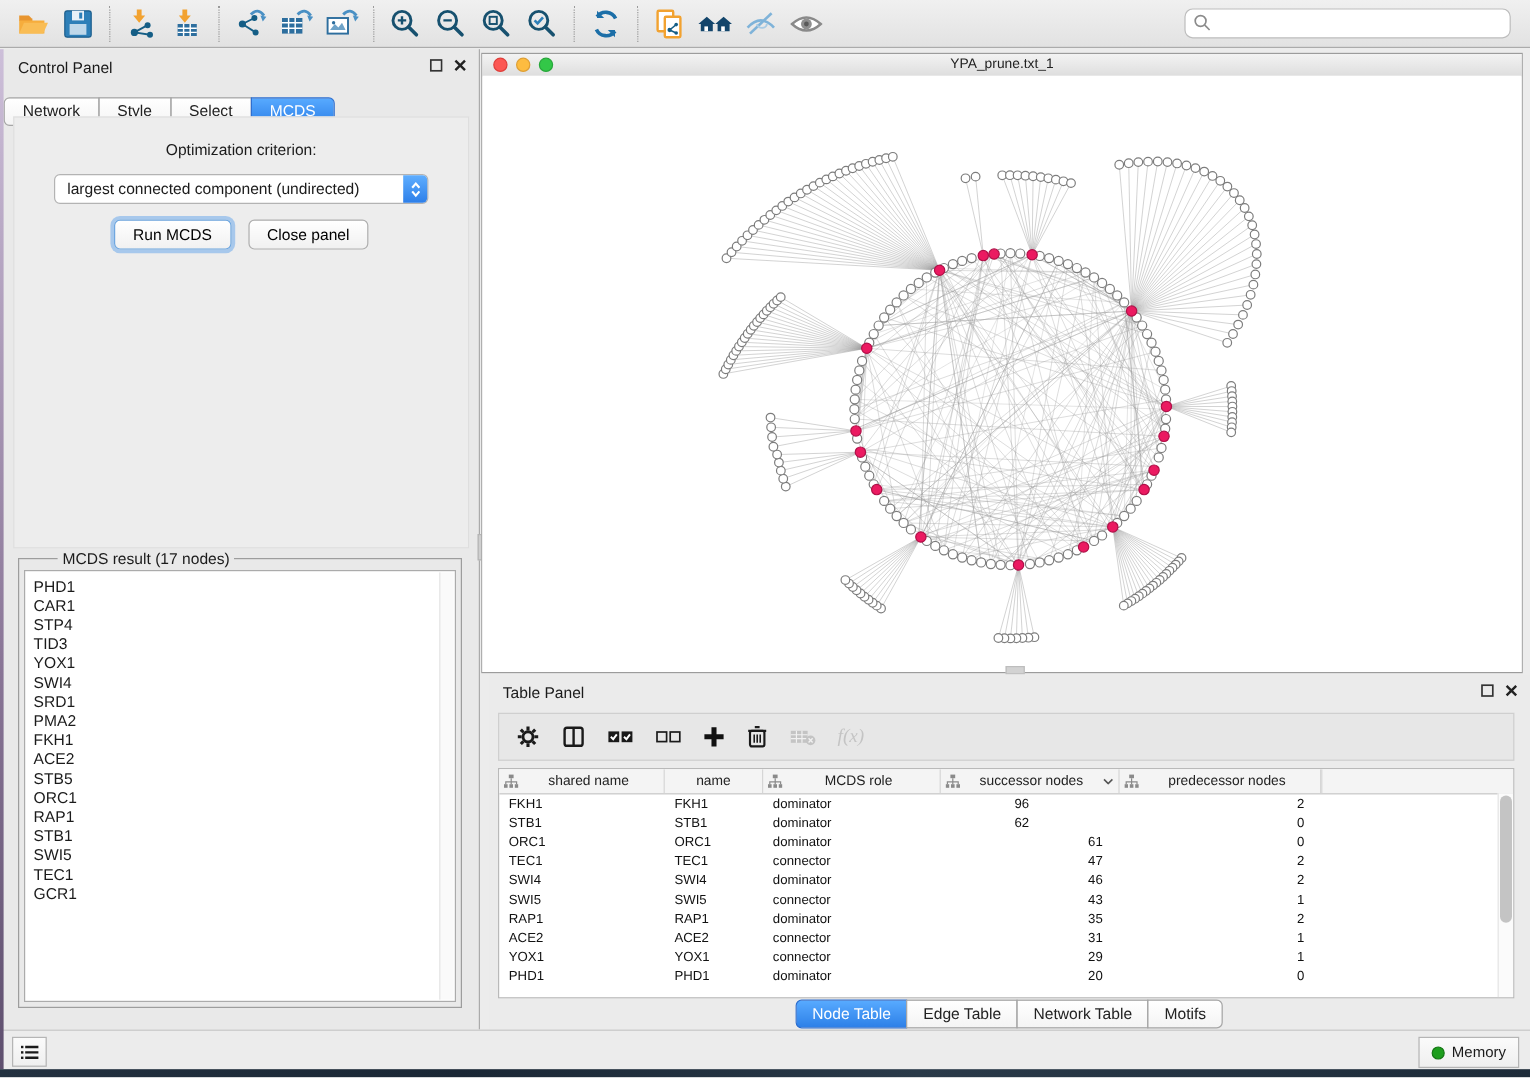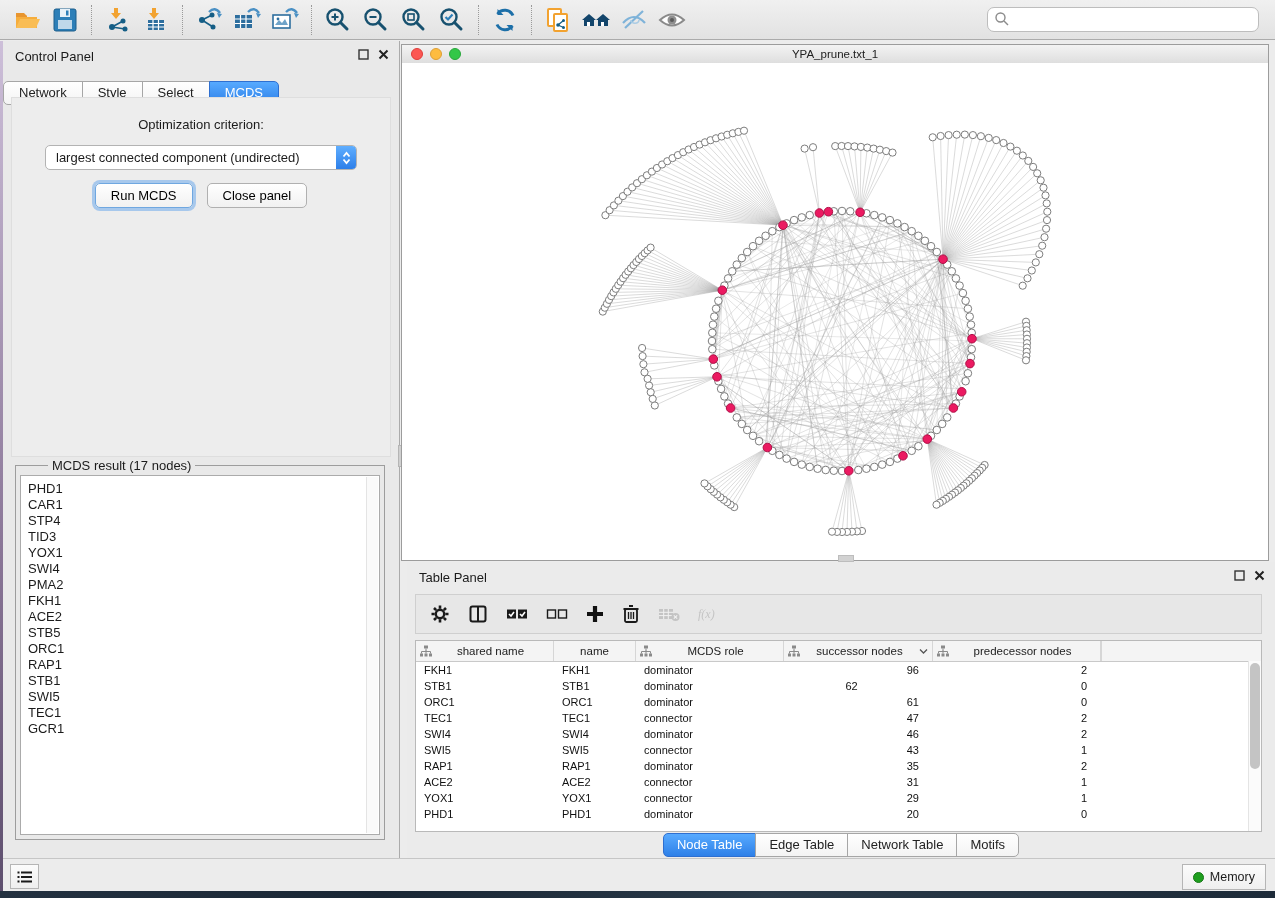--- a/index.html
+++ b/index.html
@@ -45,21 +45,21 @@
   .light{width:12px;height:12px;border-radius:50%;box-sizing:border-box;}
   .nv-name{text-align:center;font-size:11.5px;line-height:18px;color:#222;}
   .nv-canvas{position:absolute;left:0;top:18px;right:0;bottom:0;background:#fff;overflow:hidden;}
   .hsplit-grip{position:absolute;left:838px;top:555px;width:16px;height:7px;background:#D2D2D2;border:1px solid #BDBDBD;box-sizing:border-box;}
 
   
   .tpanel{position:absolute;left:407px;top:562px;width:868px;height:296px;background:#EBEBEB;box-sizing:border-box;}
   .tp-toolbar{position:absolute;left:8px;right:13px;top:32px;height:40px;background:#E7E7E7;border:1px solid #CFCFCF;display:flex;align-items:center;gap:18px;padding:0 14px;box-sizing:border-box;}
   .tpi{display:flex;align-items:center;justify-content:center;}
   .tpi.disabled{opacity:.45;}
-  .fx{font-family:"Liberation Serif",serif;font-style:italic;font-size:12px;color:#9a9a9a;}
+  .fx{font-family:"Liberation Serif",serif;font-style:italic;font-size:16px;color:#9a9a9a;}
   .tp-table{position:absolute;left:8px;right:13px;top:78px;height:192px;background:#fff;border:1px solid #B9B9B9;box-sizing:border-box;overflow:hidden;}
   .thead{display:flex;height:20px;background:#F4F4F4;border-bottom:1px solid #C9C9C9;}
   .th{display:flex;align-items:center;border-right:1px solid #D6D6D6;box-sizing:border-box;padding:0 4px;font-size:11.5px;color:#222;}
   .th .lbl{flex:1;text-align:center;white-space:nowrap;overflow:hidden;}
   .th.fill{flex:1;border-right:none;}
   .trow{display:flex;height:16px;line-height:16px;font-size:11px;color:#111;}
   .td{box-sizing:border-box;white-space:nowrap;overflow:hidden;}
   .tp-vscroll{position:absolute;right:0;top:20px;bottom:0;width:12px;background:#FBFBFB;border-left:1px solid #E4E4E4;}
   .tp-thumb{position:absolute;left:1px;right:1px;top:2px;height:106px;background:#C4C4C4;border-radius:5px;}
   .tp-tabs{position:absolute;left:0;right:0;top:271px;display:flex;justify-content:center;}
@@ -296,20 +296,21 @@
     <div class="resultbox">
       <span class="legend">MCDS result (17 nodes)</span>
       <div class="resultlist" id="mcds-list">
           <div class="rl-track"></div>
           <div>PHD1</div>
           <div>CAR1</div>
           <div>STP4</div>
           <div>TID3</div>
           <div>YOX1</div>
           <div>SWI4</div>
+          <div>SRD1</div>
           <div>PMA2</div>
           <div>FKH1</div>
           <div>ACE2</div>
           <div>STB5</div>
           <div>ORC1</div>
           <div>RAP1</div>
           <div>STB1</div>
           <div>SWI5</div>
           <div>TEC1</div>
           <div>GCR1</div>
@@ -1112,21 +1113,21 @@
             </span>
             <span class="lbl">predecessor nodes</span>
           </div>
           <div class="th fill" style="border-left: 1px solid rgb(214, 214, 214);"></div>
         </div>
       <div id="tbody">
           <div class="trow">
             <div class="td" style="width: 138px; padding: 0px 0px 0px 8px;">FKH1</div>
             <div class="td" style="width: 82px; padding: 0px 0px 0px 8px;">FKH1</div>
             <div class="td" style="width: 148px; padding: 0px 0px 0px 8px;">dominator</div>
-            <div class="td" style="width: 149px; padding: 0px 14px 0px 0px; text-align: right;">96</div>
+            <div class="td" style="width: 149px; padding: 0px 14px 0px 0px; text-align: center;">96</div>
             <div class="td" style="width: 168px; padding: 0px 14px 0px 0px; text-align: right;">2</div>
           </div>
           <div class="trow">
             <div class="td" style="width: 138px; padding: 0px 0px 0px 8px;">STB1</div>
             <div class="td" style="width: 82px; padding: 0px 0px 0px 8px;">STB1</div>
             <div class="td" style="width: 148px; padding: 0px 0px 0px 8px;">dominator</div>
             <div class="td" style="width: 149px; padding: 0px 14px 0px 0px; text-align: center;">62</div>
             <div class="td" style="width: 168px; padding: 0px 14px 0px 0px; text-align: right;">0</div>
           </div>
           <div class="trow">

